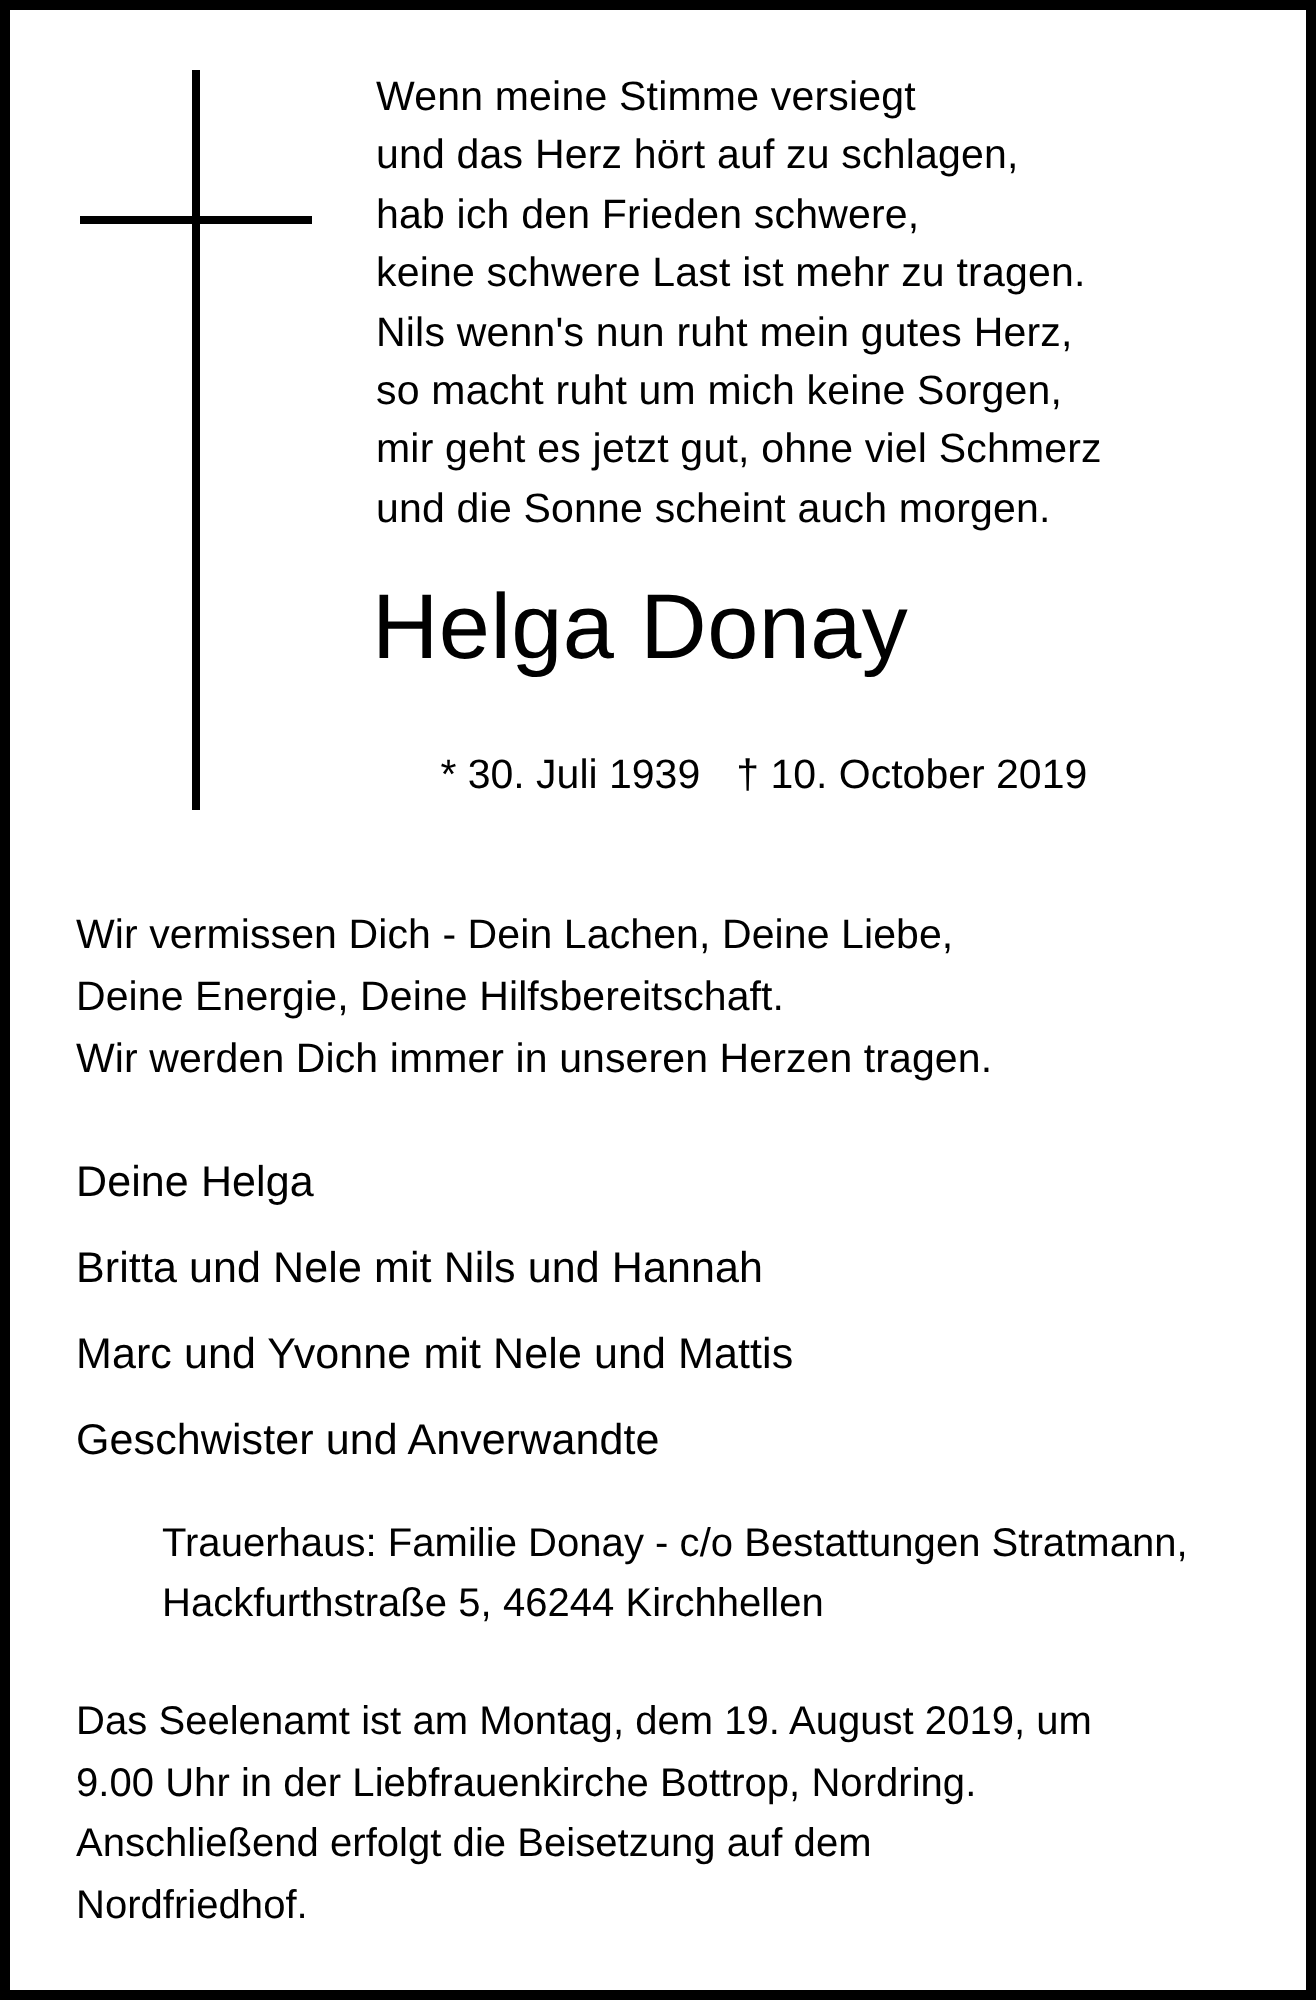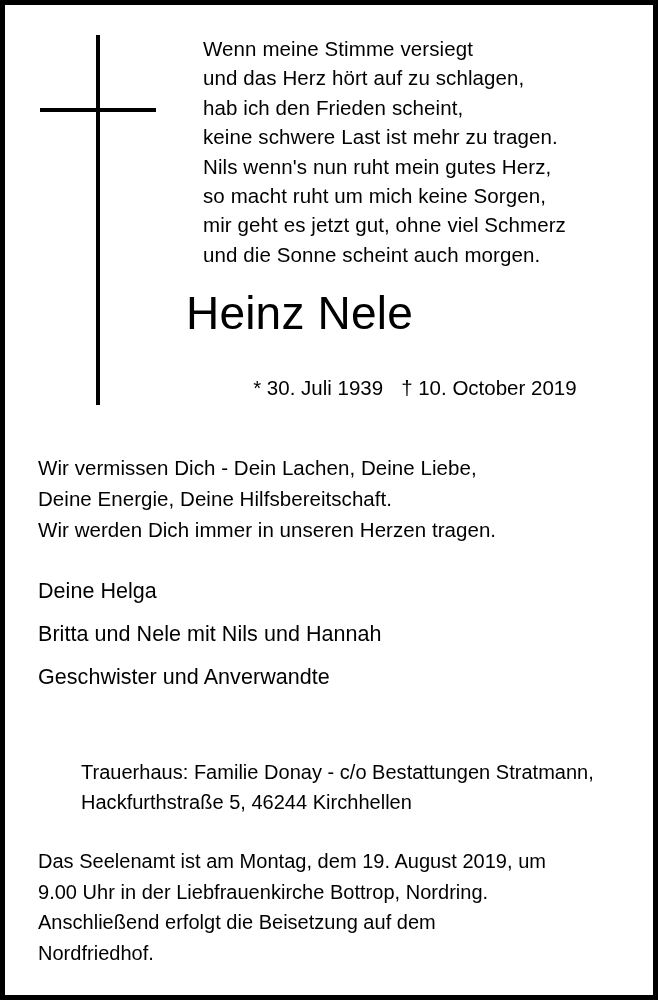--- a/index.html
+++ b/index.html
@@ -44,21 +44,21 @@
     left: 5px;
     top: 73px;
     width: 116px;
     height: 4px;
     background: #000000;
   }
 
   
   #poem {
     position: absolute;
-    left: 198px;
+    left: 183px;
     top: 29px;
     width: 420px;
   }
   #poem .poem-line {
     font-size: 20.5px;
     line-height: 29.4px;
     letter-spacing: 0.1px;
     white-space: pre;
   }
 
@@ -75,21 +75,21 @@
     line-height: 52px;
     letter-spacing: 0.2px;
     white-space: pre;
   }
   #deceased .dates {
     margin-top: 10px;
     font-size: 20.5px;
     line-height: 26px;
     white-space: pre;
   }
-  #deceased .dates .birth { margin-right: 18px; margin-left: 33px; }
+  #deceased .dates .birth { margin-right: 18px; }
 
   
   .block {
     position: absolute;
     left: 33px;
     width: 600px;
   }
   .block .line { white-space: pre; }
 
   #tribute { top: 447px; }
@@ -126,44 +126,45 @@
 <div id="notice">
 
   <div id="cross">
     <div class="bar-vertical"></div>
     <div class="bar-horizontal"></div>
   </div>
 
   <div id="poem">
     <div class="poem-line">Wenn meine Stimme versiegt</div>
     <div class="poem-line">und das Herz hört auf zu schlagen,</div>
-    <div class="poem-line">hab ich den Frieden scheint,</div>
+    <div class="poem-line">hab ich den Frieden schwere,</div>
     <div class="poem-line">keine schwere Last ist mehr zu tragen.</div>
     <div class="poem-line">Nils wenn's nun ruht mein gutes Herz,</div>
     <div class="poem-line">so macht ruht um mich keine Sorgen,</div>
     <div class="poem-line">mir geht es jetzt gut, ohne viel Schmerz</div>
     <div class="poem-line">und die Sonne scheint auch morgen.</div>
   </div>
 
   <div id="deceased">
-    <div class="name">Heinz Nele</div>
+    <div class="name">Helga Donay</div>
     <div class="dates">
       <span class="birth">* 30. Juli 1939</span><span class="death">† 10. October 2019</span>
     </div>
   </div>
 
   <div id="tribute" class="block">
     <div class="line">Wir vermissen Dich - Dein Lachen, Deine Liebe,</div>
     <div class="line">Deine Energie, Deine Hilfsbereitschaft.</div>
     <div class="line">Wir werden Dich immer in unseren Herzen tragen.</div>
   </div>
 
   <div id="family" class="block">
     <div class="line">Deine Helga</div>
     <div class="line">Britta und Nele mit Nils und Hannah</div>
+    <div class="line">Marc und Yvonne mit Nele und Mattis</div>
     <div class="line">Geschwister und Anverwandte</div>
   </div>
 
   <div id="mourning-house" class="block">
     <div class="line">Trauerhaus: Familie Donay - c/o Bestattungen Stratmann,</div>
     <div class="line">Hackfurthstraße 5, 46244 Kirchhellen</div>
   </div>
 
   <div id="service" class="block">
     <div class="line">Das Seelenamt ist am Montag, dem 19. August 2019, um</div>

